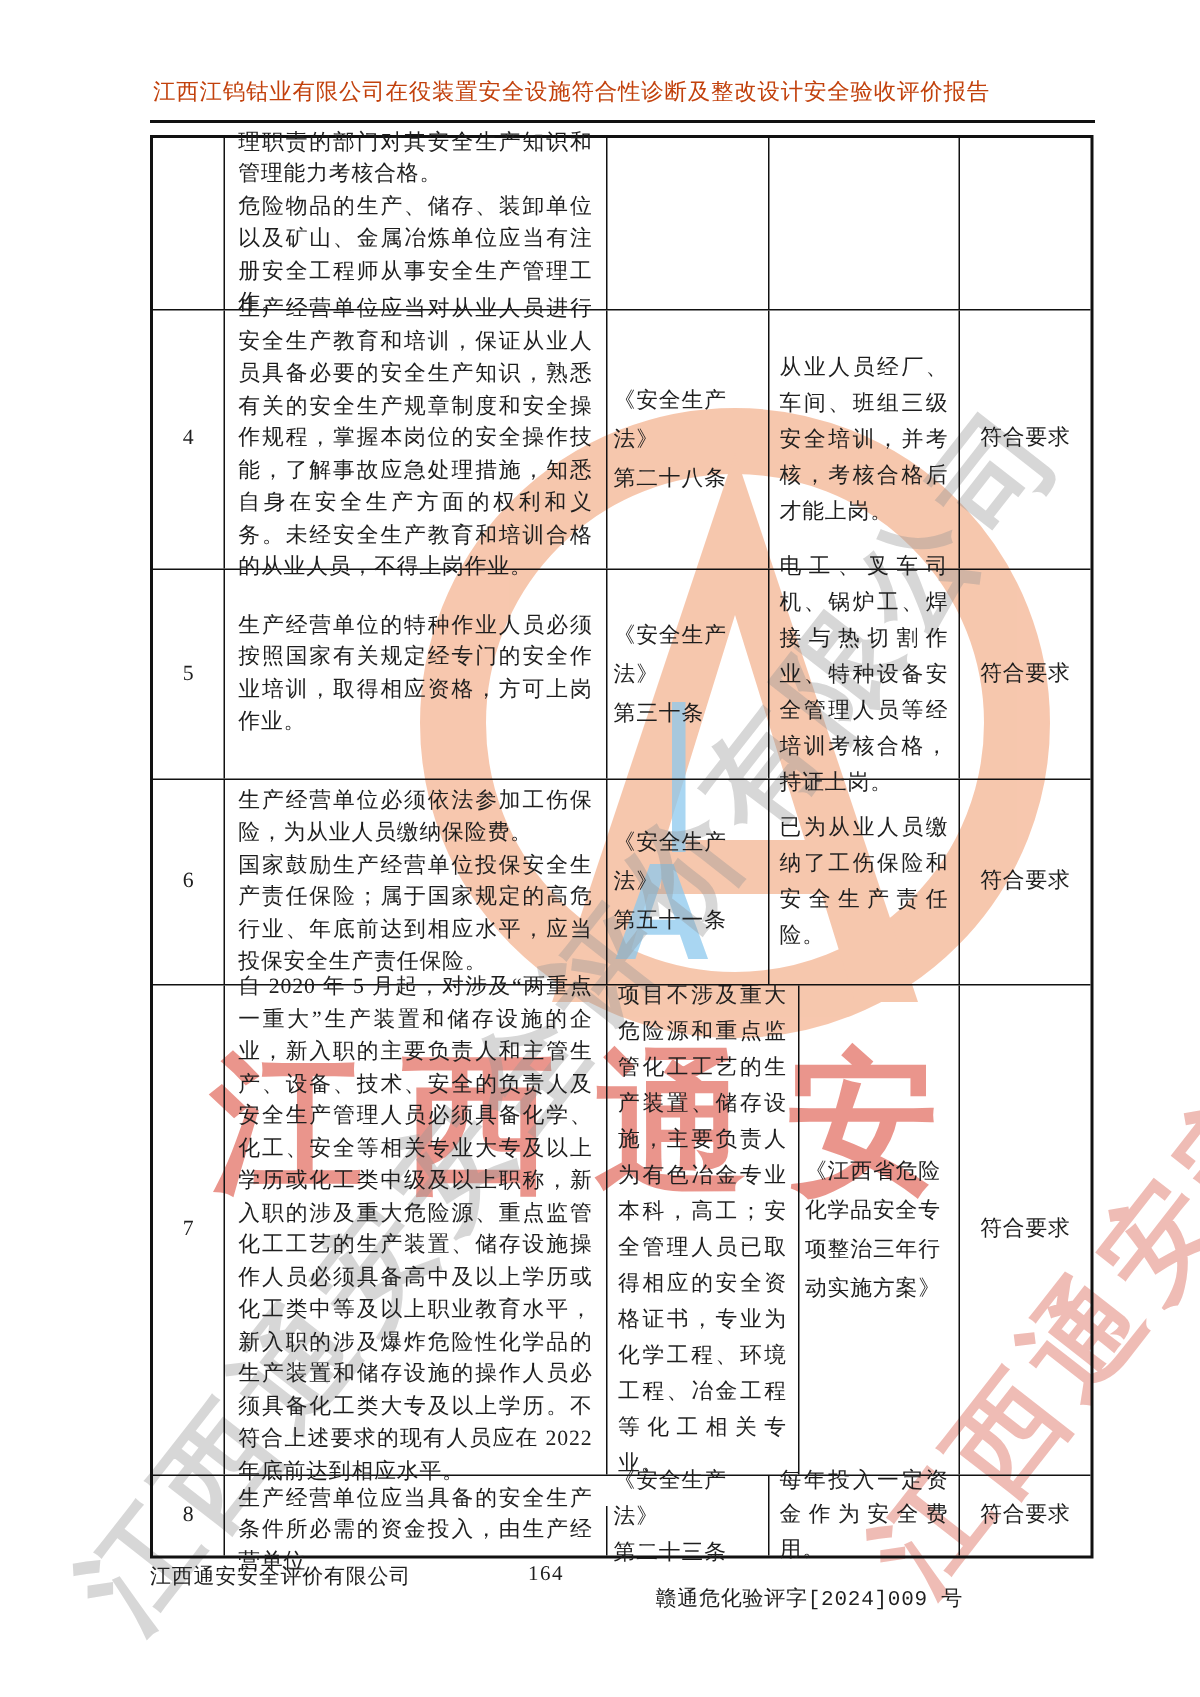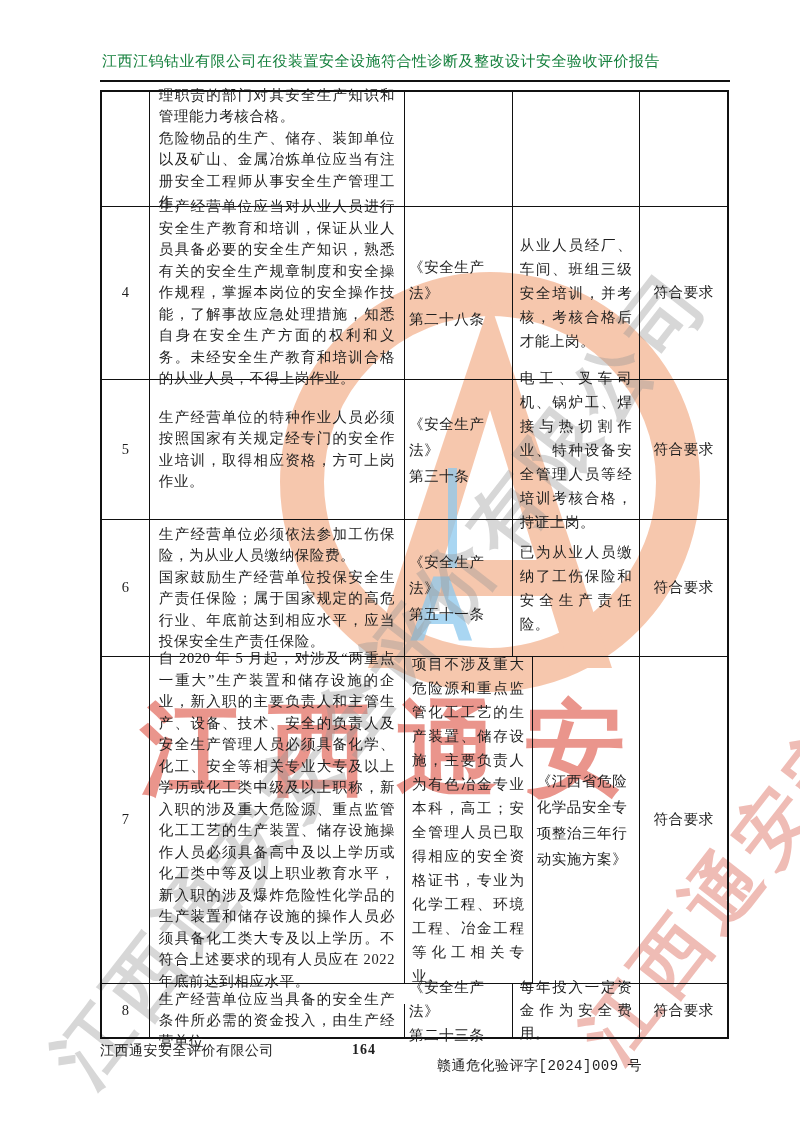--- a/index.html
+++ b/index.html
@@ -42,21 +42,21 @@
     font-family:"Liberation Sans","DejaVu Sans",sans-serif;
   }
   .wm-blue-bar{
     position:absolute;left:448px;top:468px;width:9px;height:100px;
     background:rgba(140,200,238,0.75);
   }
 
   
   .hdr{
     position:absolute;left:102px;top:52px;width:640px;
-    font-size:15px;letter-spacing:0.5px;color:#15803d;z-index:2;font-family:Liberation Mono, monospace;
+    font-size:15px;letter-spacing:0.5px;color:#c2410c;z-index:2;font-family:Liberation Mono, monospace;
   }
   .hdr-rule{
     position:absolute;left:100px;top:80px;width:630px;height:2px;
     background:#111;z-index:2;
   }
 
   
   .doc-table{
     position:absolute;left:100px;top:90px;width:629px;z-index:1;
     border:2px solid #111;box-sizing:border-box;
@@ -73,21 +73,21 @@
   .cell:last-child{border-right:none;}
   .c-num{width:48px;justify-content:center;text-align:center;letter-spacing:0;}
   .c-content{width:256px;padding:16px 9px;text-align:justify;}
   .c-law{width:108px;justify-content:center;text-align:left;line-height:26px;padding:2px 4px;}
   .c-detail{width:128px;padding:2px 7px;text-align:justify;line-height:24px;}
   .c-concl{width:87px;justify-content:center;text-align:center;}
 
   
   .foot{position:absolute;z-index:2;font-size:14px;letter-spacing:0.5px;color:#1e1e1e;}
   .foot-company{left:100px;top:1042px;}
-  .foot-page{left:352px;top:1042px;letter-spacing:1px;font-weight:bold;}
+  .foot-page{left:352px;top:1042px;letter-spacing:1px;}
   .foot-docno{left:437px;top:1057px;font-family:Liberation Mono, monospace;}
 </style>
 </head>
 <body>
 
 <div class="page">
 
   <div class="wm">
     <svg width="800" height="1131" viewBox="0 0 800 1131" style="position:absolute;left:0;top:0;">
       <g opacity="0.62">

